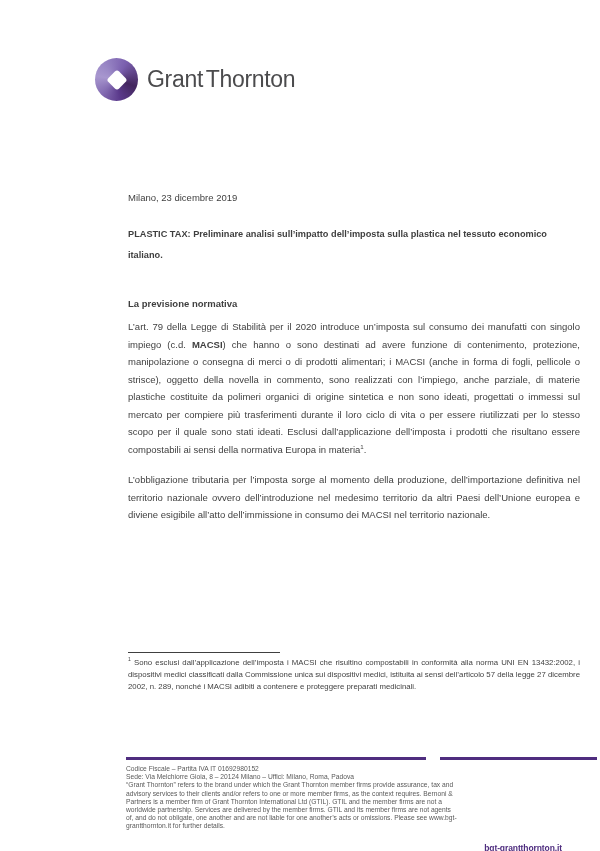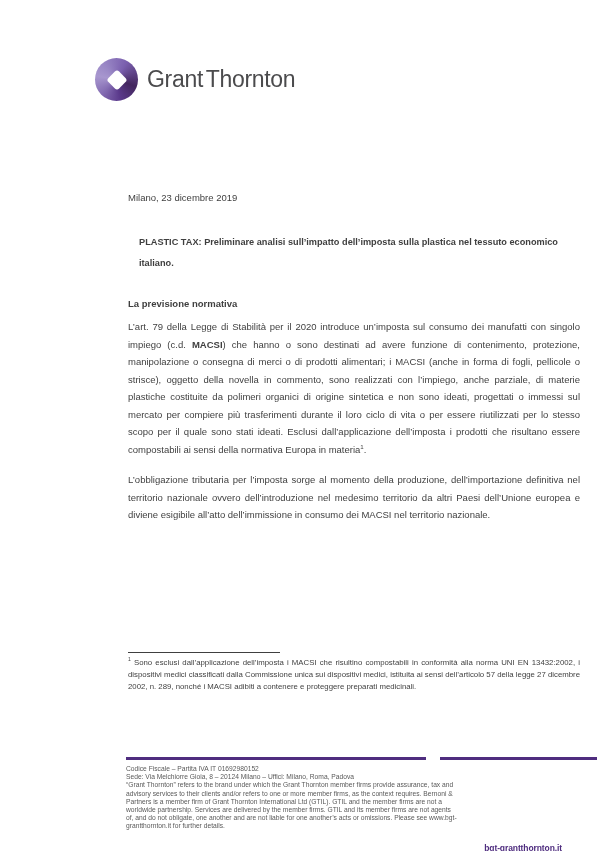--- a/index.html
+++ b/index.html
@@ -29,22 +29,22 @@
     border-radius: 3px;
   }
   .wordmark {
     margin-left: 9px;
     font-size: 23px; color: #4b4b4d; letter-spacing: -0.3px; word-spacing: -3px;
   }
 
   
   .date-line { position: absolute; left: 128px; top: 192px; font-size: 9.5px; text-align: right; }
   .subject {
-    position: absolute; left: 128px; top: 232px; width: 452px;
-    font-size: 9.2px; font-weight: bold; line-height: 21px; margin-left: 11px;
+    position: absolute; left: 128px; top: 224px; width: 452px;
+    font-size: 9.2px; font-weight: bold; line-height: 21px;
   }
   .section-heading { position: absolute; left: 128px; top: 298px; font-size: 9.5px; font-weight: bold; }
   p.body {
     position: absolute; left: 128px; width: 452px; margin: 0;
     font-size: 9.5px; line-height: 17.5px; text-align: justify;
   }
   .p1 { top: 318px; }
   .p2 { top: 471px; }
   sup { vertical-align: super; font-size: 0.65em; line-height: 0; }
 

